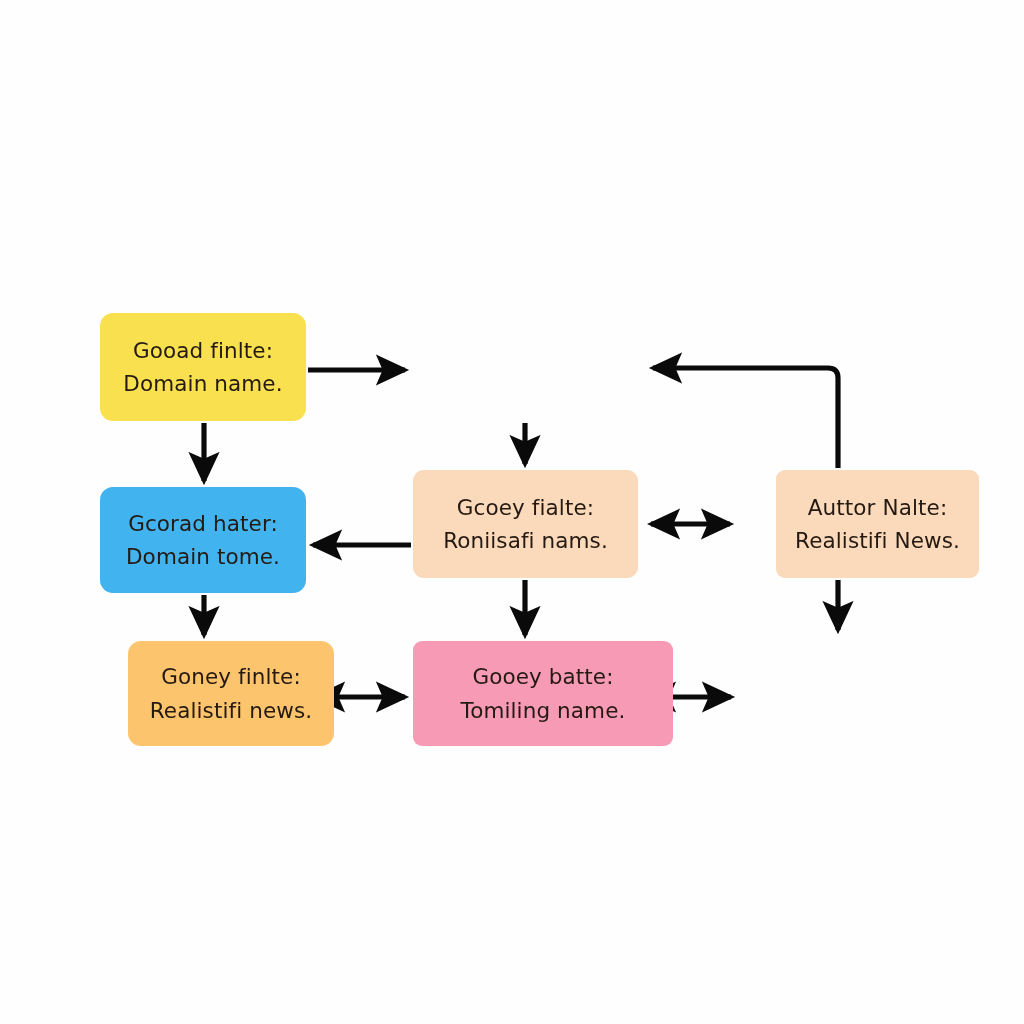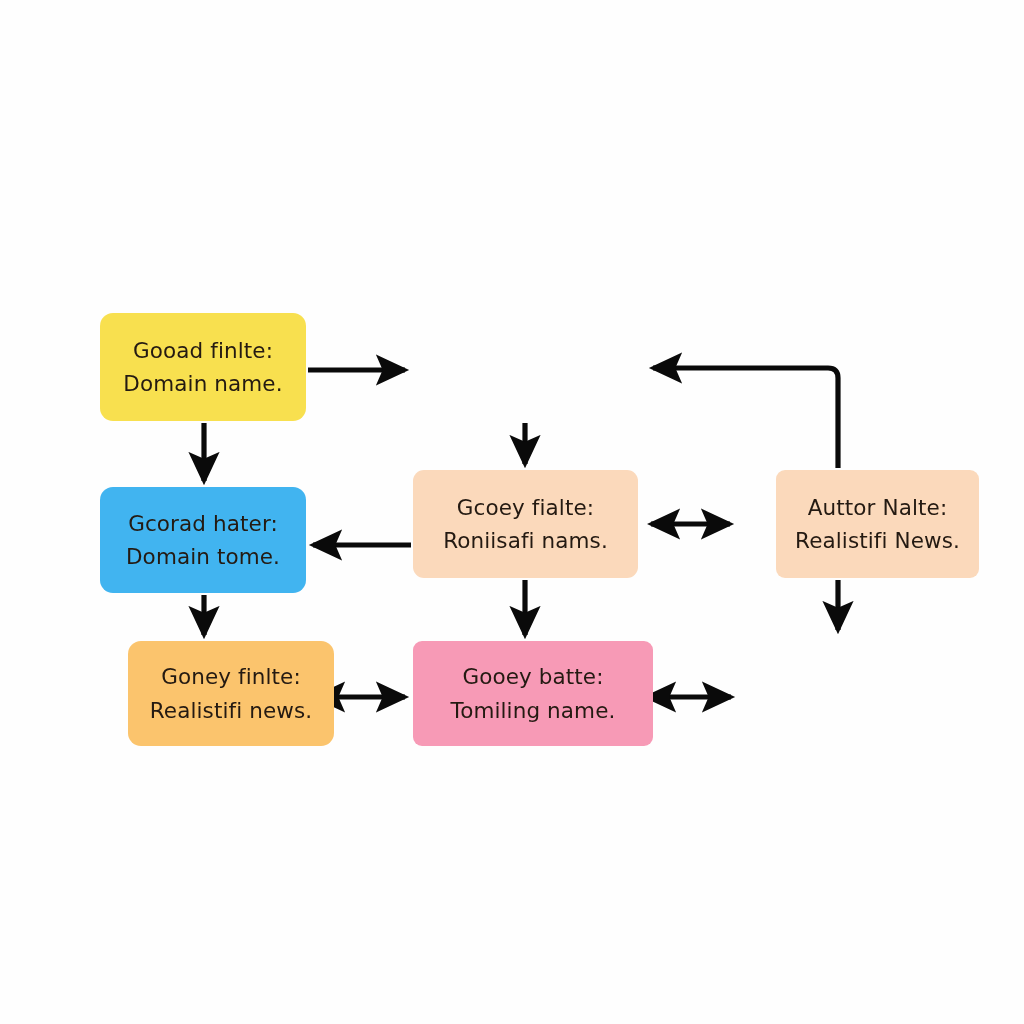--- a/index.html
+++ b/index.html
@@ -133,18 +133,18 @@
   <div class="node n-peach2" style="left:776px; top:470px; width:203px; height:108px;">
     <span class="line1">Auttor Nalte:</span>
     <span class="line2">Realistifi News.</span>
   </div>
 
   <div class="node n-orange" style="left:100px; top:641px; width:206px; height:105px;margin-left:28px;">
     <span class="line1">Goney finlte:</span>
     <span class="line2">Realistifi news.</span>
   </div>
 
-  <div class="node n-pink" style="left:413px; top:641px; width:240px; height:105px;">
+  <div class="node n-pink" style="left:413px; top:641px; width:260px; height:105px;">
     <span class="line1">Gooey batte:</span>
     <span class="line2">Tomiling name.</span>
   </div>
 
 </div>
 
 </body></html>

